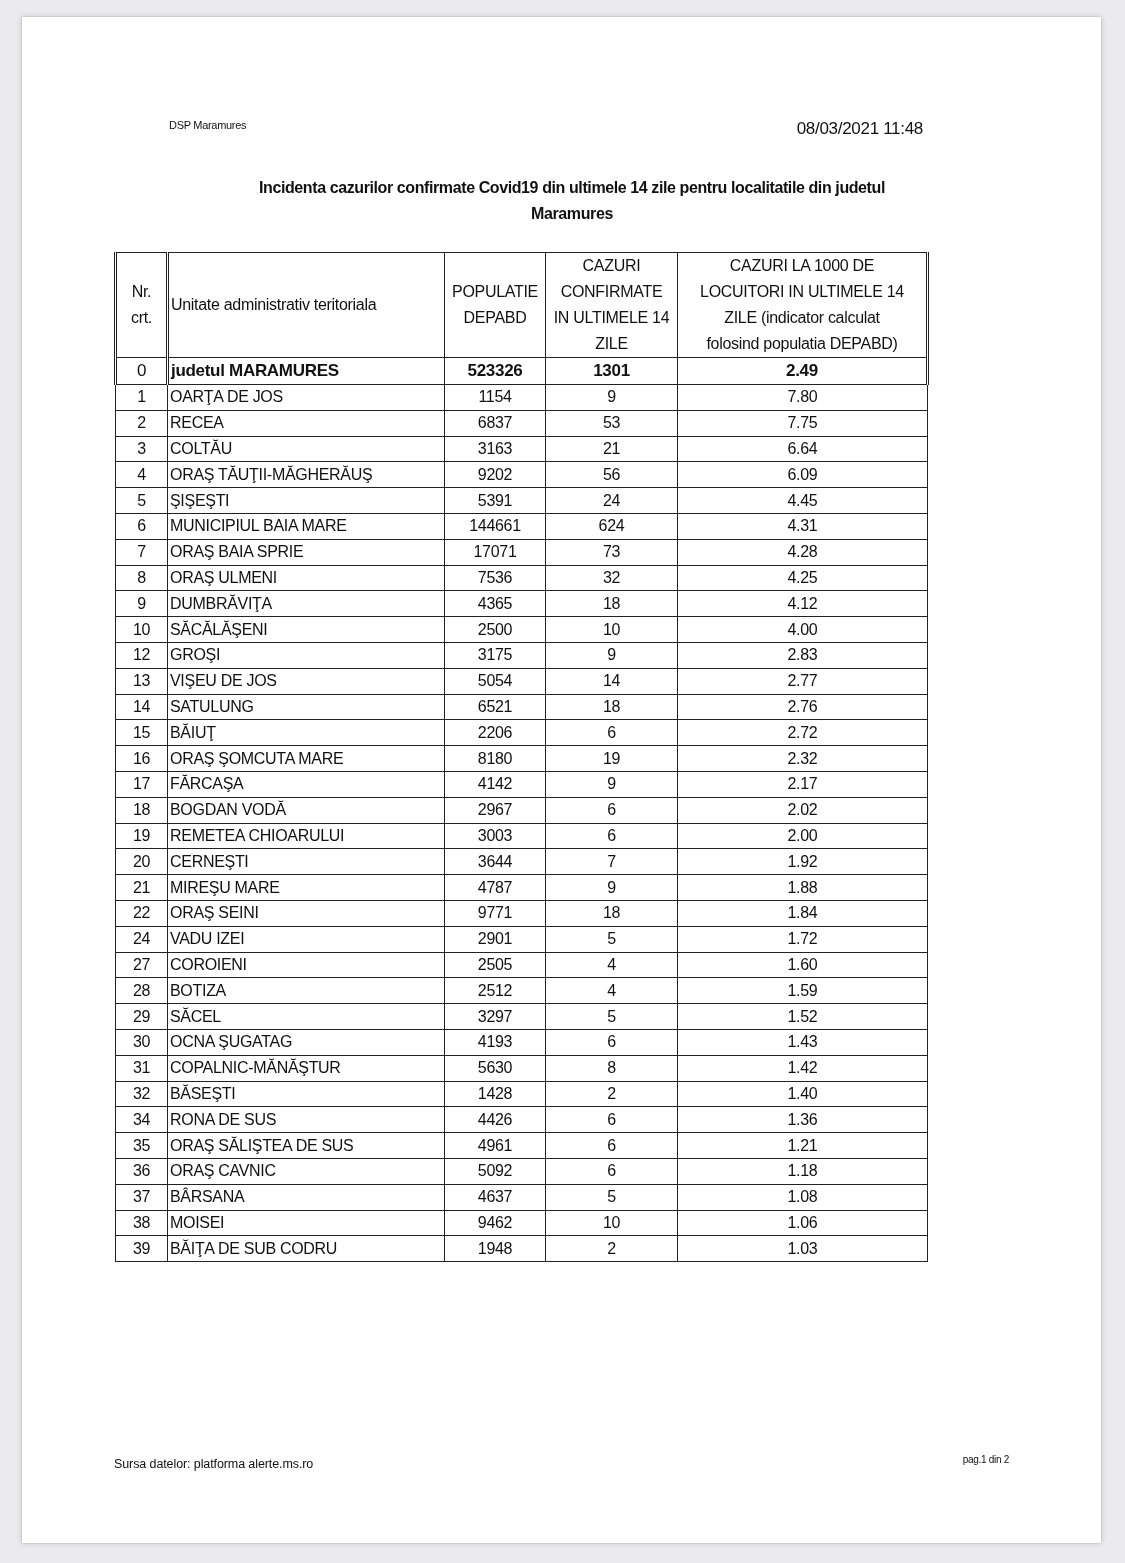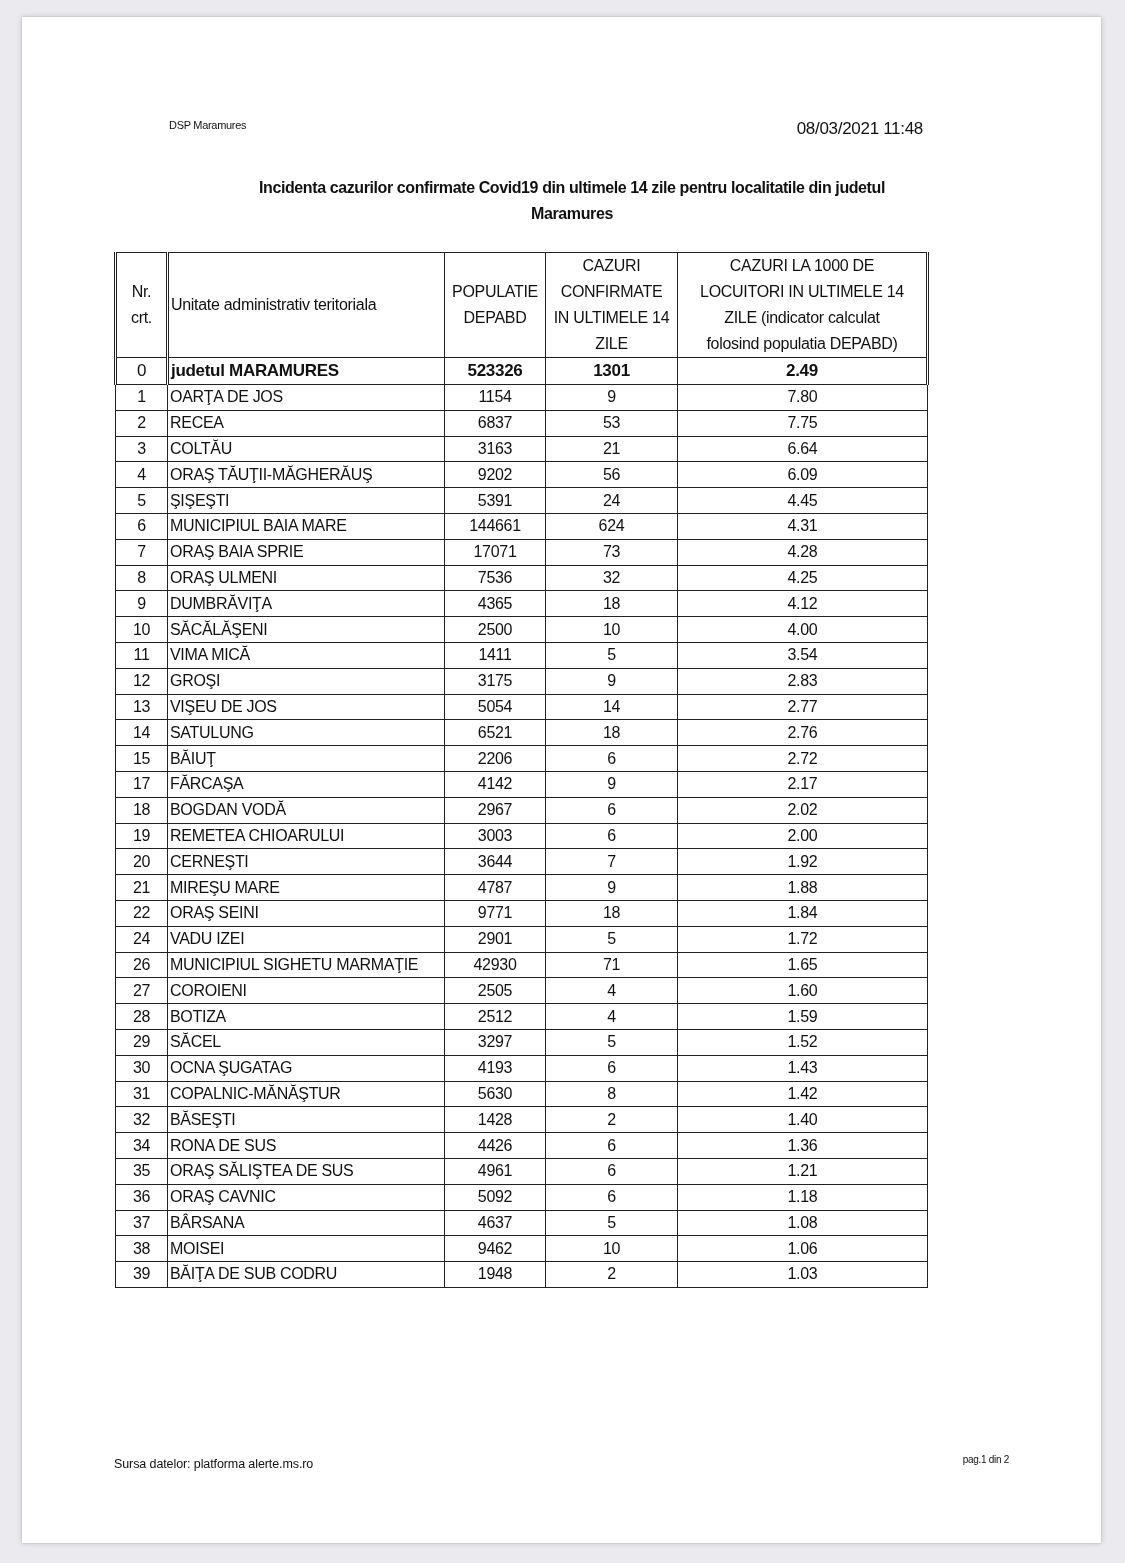--- a/index.html
+++ b/index.html
@@ -167,27 +167,20 @@
           <td class="ctr">4.12</td>
         </tr>
         <tr>
           <td class="ctr">10</td>
           <td class="lft">SĂCĂLĂŞENI</td>
           <td class="ctr">2500</td>
           <td class="ctr">10</td>
           <td class="ctr">4.00</td>
         </tr>
         <tr>
-          <td class="ctr">11</td>
-          <td class="lft">VIMA MICĂ</td>
-          <td class="ctr">1411</td>
-          <td class="ctr">5</td>
-          <td class="ctr">3.54</td>
-        </tr>
-        <tr>
           <td class="ctr">12</td>
           <td class="lft">GROŞI</td>
           <td class="ctr">3175</td>
           <td class="ctr">9</td>
           <td class="ctr">2.83</td>
         </tr>
         <tr>
           <td class="ctr">13</td>
           <td class="lft">VIŞEU DE JOS</td>
           <td class="ctr">5054</td>
@@ -202,20 +195,27 @@
           <td class="ctr">2.76</td>
         </tr>
         <tr>
           <td class="ctr">15</td>
           <td class="lft">BĂIUŢ</td>
           <td class="ctr">2206</td>
           <td class="ctr">6</td>
           <td class="ctr">2.72</td>
         </tr>
         <tr>
+          <td class="ctr">16</td>
+          <td class="lft">ORAŞ ŞOMCUTA MARE</td>
+          <td class="ctr">8180</td>
+          <td class="ctr">19</td>
+          <td class="ctr">2.32</td>
+        </tr>
+        <tr>
           <td class="ctr">17</td>
           <td class="lft">FĂRCAŞA</td>
           <td class="ctr">4142</td>
           <td class="ctr">9</td>
           <td class="ctr">2.17</td>
         </tr>
         <tr>
           <td class="ctr">18</td>
           <td class="lft">BOGDAN VODĂ</td>
           <td class="ctr">2967</td>
@@ -251,27 +251,20 @@
           <td class="ctr">1.84</td>
         </tr>
         <tr>
           <td class="ctr">24</td>
           <td class="lft">VADU IZEI</td>
           <td class="ctr">2901</td>
           <td class="ctr">5</td>
           <td class="ctr">1.72</td>
         </tr>
         <tr>
-          <td class="ctr">26</td>
-          <td class="lft">MUNICIPIUL SIGHETU MARMAŢIE</td>
-          <td class="ctr">42930</td>
-          <td class="ctr">71</td>
-          <td class="ctr">1.65</td>
-        </tr>
-        <tr>
           <td class="ctr">27</td>
           <td class="lft">COROIENI</td>
           <td class="ctr">2505</td>
           <td class="ctr">4</td>
           <td class="ctr">1.60</td>
         </tr>
         <tr>
           <td class="ctr">28</td>
           <td class="lft">BOTIZA</td>
           <td class="ctr">2512</td>

